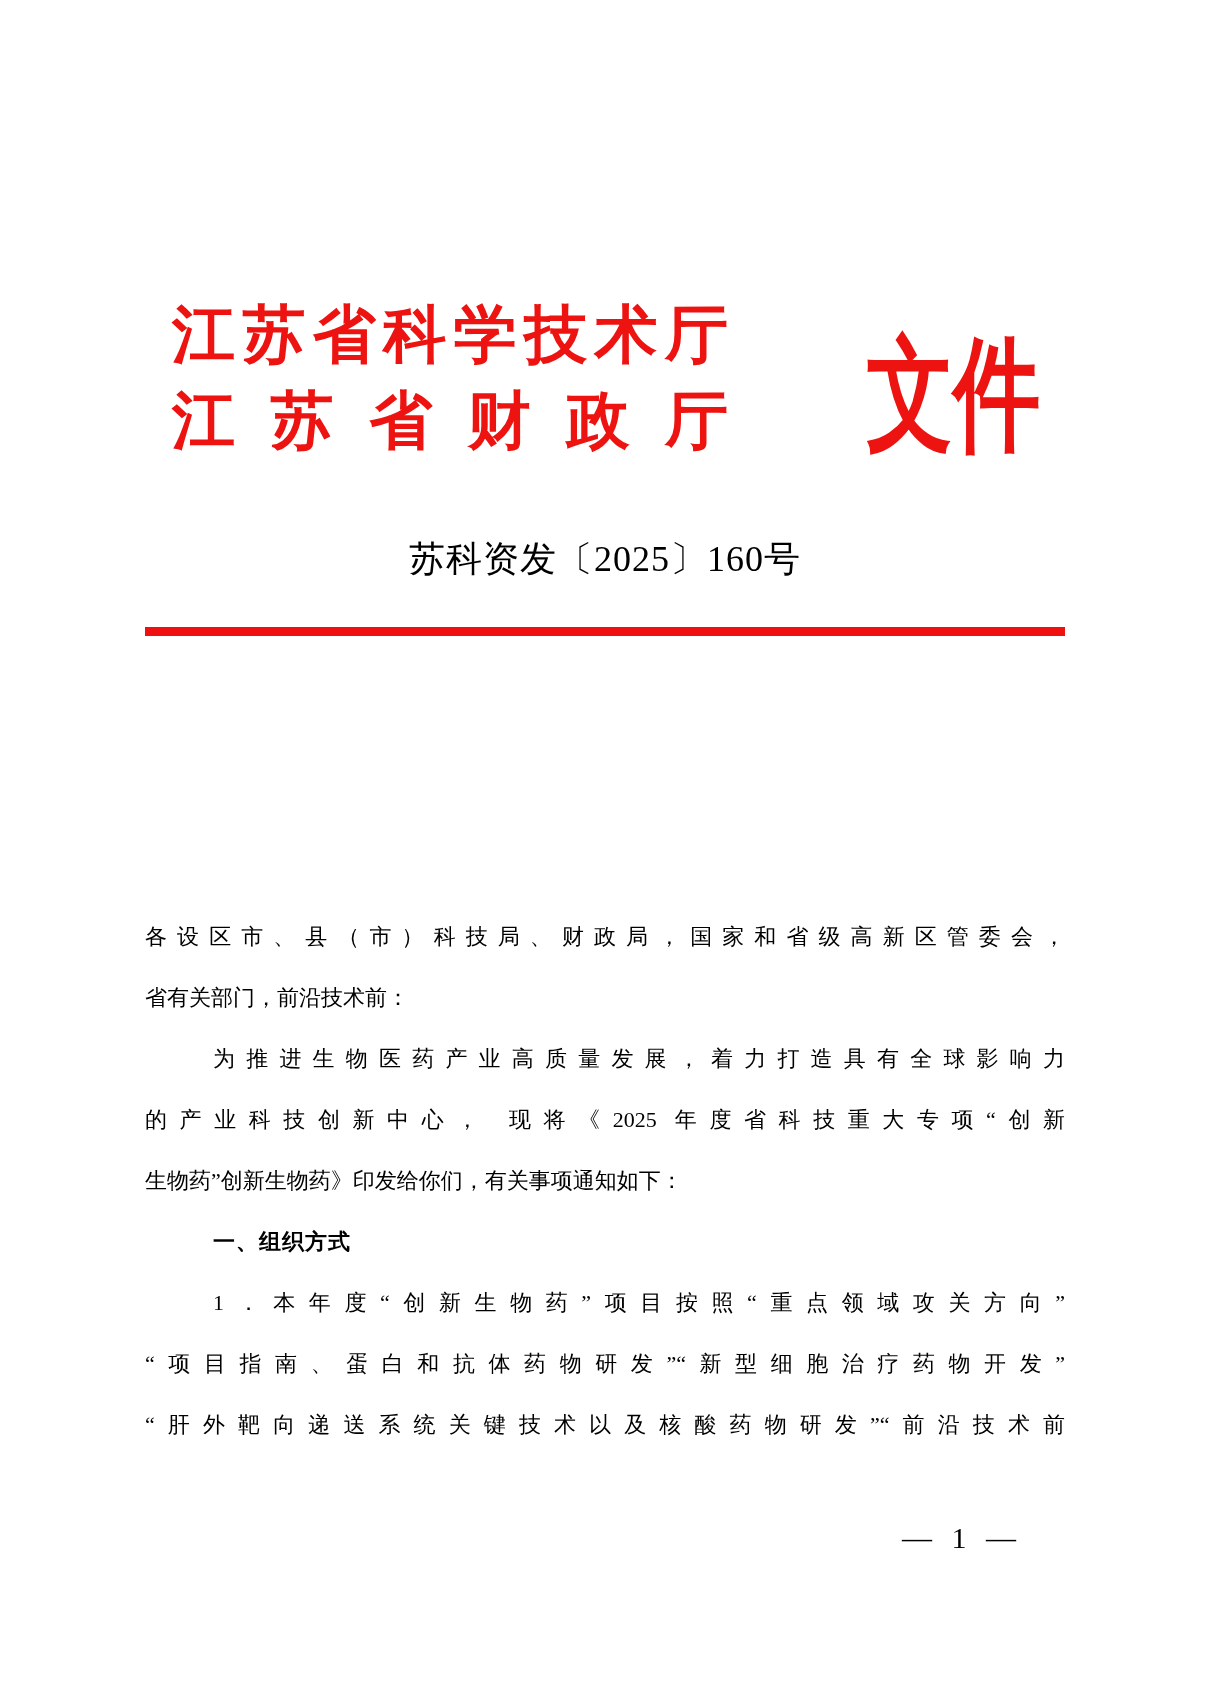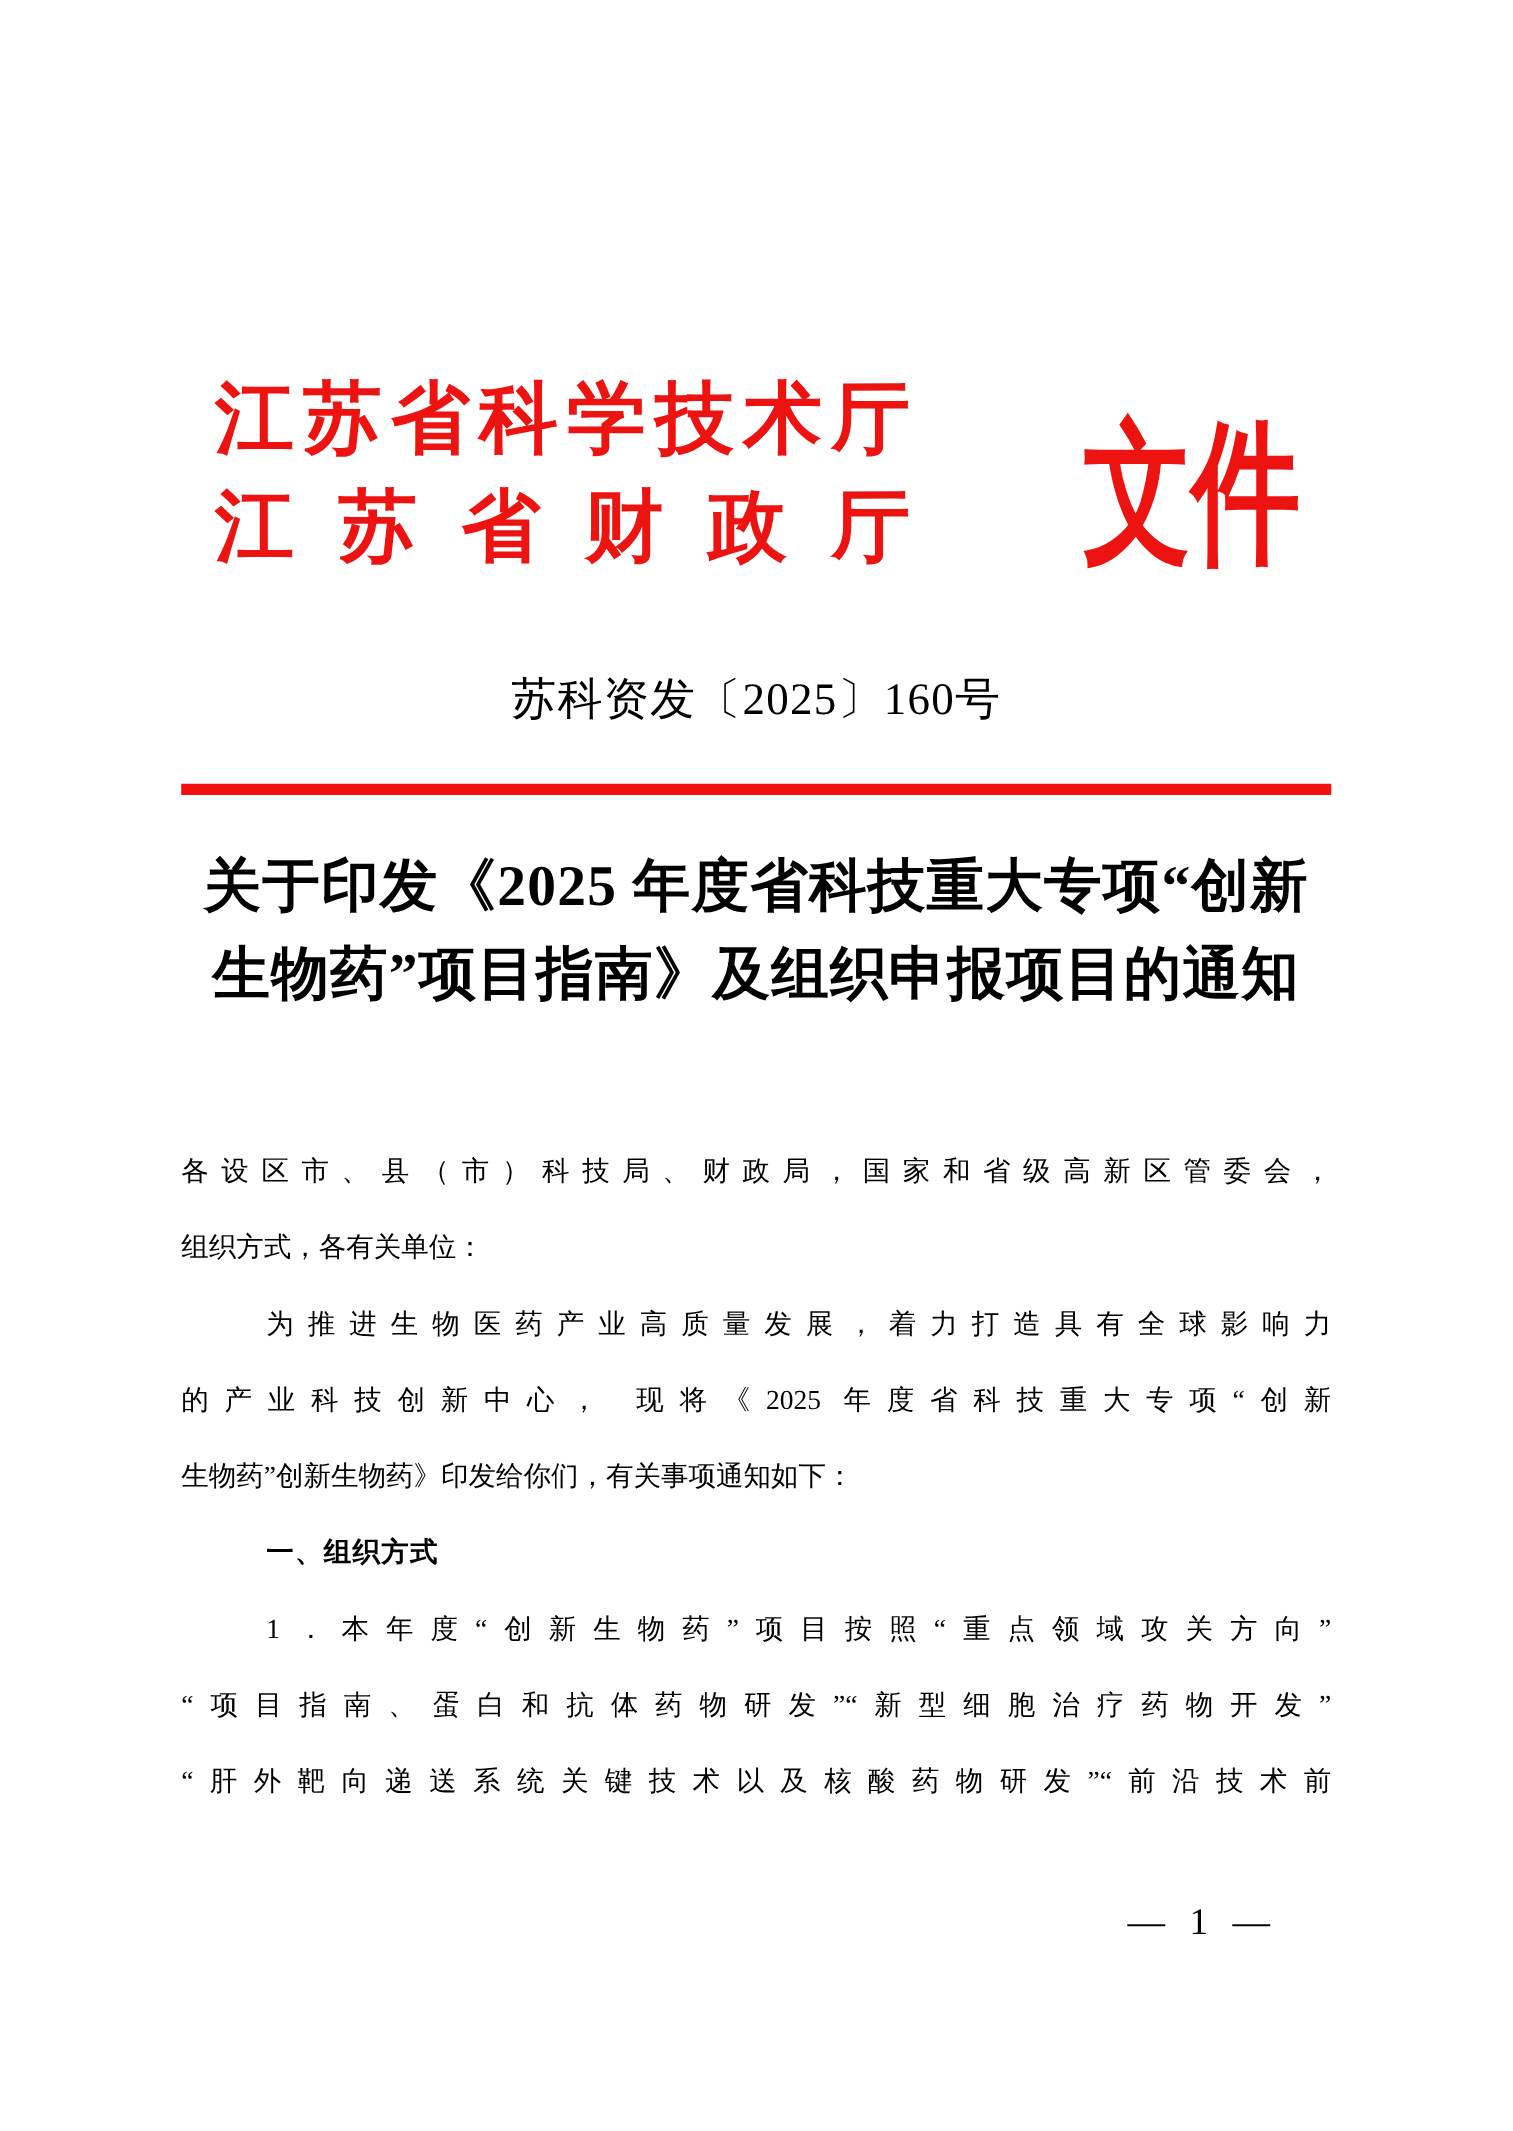--- a/index.html
+++ b/index.html
@@ -123,28 +123,24 @@
       <div class="agency-line">江苏省科学技术厅</div>
       <div class="agency-line">江苏省财政厅</div>
     </div>
     <div class="doc-word">文件</div>
   </div>
 
   <div class="doc-number">苏科资发〔2025〕160号</div>
 
   <div class="red-line"></div>
 
-  <div class="doc-title">
-    <div>关于印发《2025 年度省科技重大专项“创新</div>
-    <div>生物药”项目指南》及组织申报项目的通知</div>
-  </div>
 
   <div class="doc-body">
     <div class="body-line fill">各设区市、县（市）科技局、财政局，国家和省级高新区管委会，</div>
-    <div class="body-line">组织方式，各有关单位：</div>
+    <div class="body-line">省有关部门，前沿技术前：</div>
     <div class="body-line indent fill">为推进生物医药产业高质量发展，着力打造具有全球影响力</div>
     <div class="body-line fill">的产业科技创新中心， 现将《2025 年度省科技重大专项“创新</div>
     <div class="body-line">生物药”创新生物药》印发给你们，有关事项通知如下：</div>
     <div class="body-line indent heading">一、组织方式</div>
     <div class="body-line indent fill">1．本年度“创新生物药”项目按照“重点领域攻关方向”</div>
     <div class="body-line fill">“项目指南、蛋白和抗体药物研发”“新型细胞治疗药物开发”</div>
     <div class="body-line fill">“肝外靶向递送系统关键技术以及核酸药物研发”“前沿技术前</div>
   </div>
 
   <div class="page-number">— 1 —</div>

